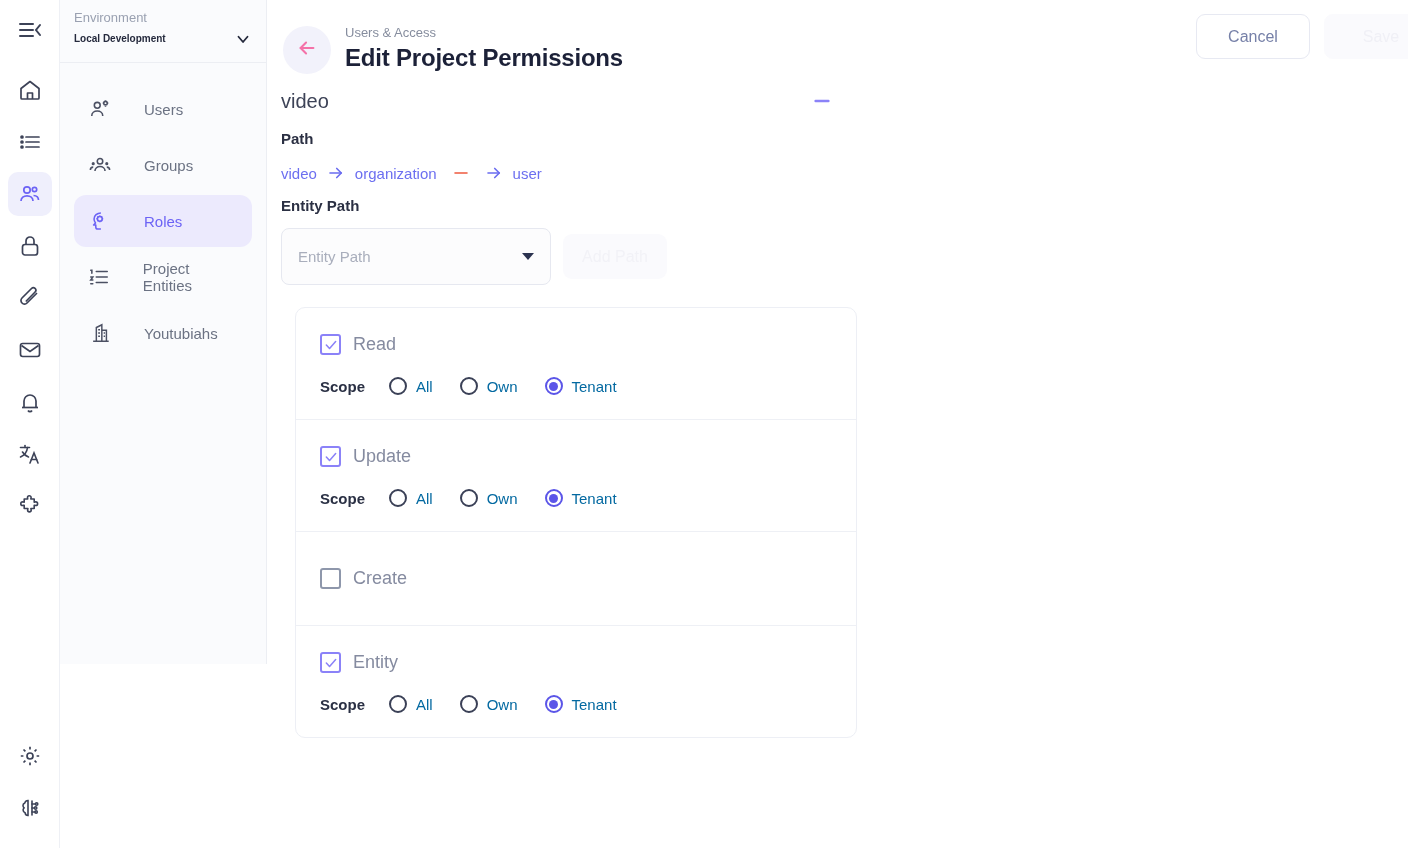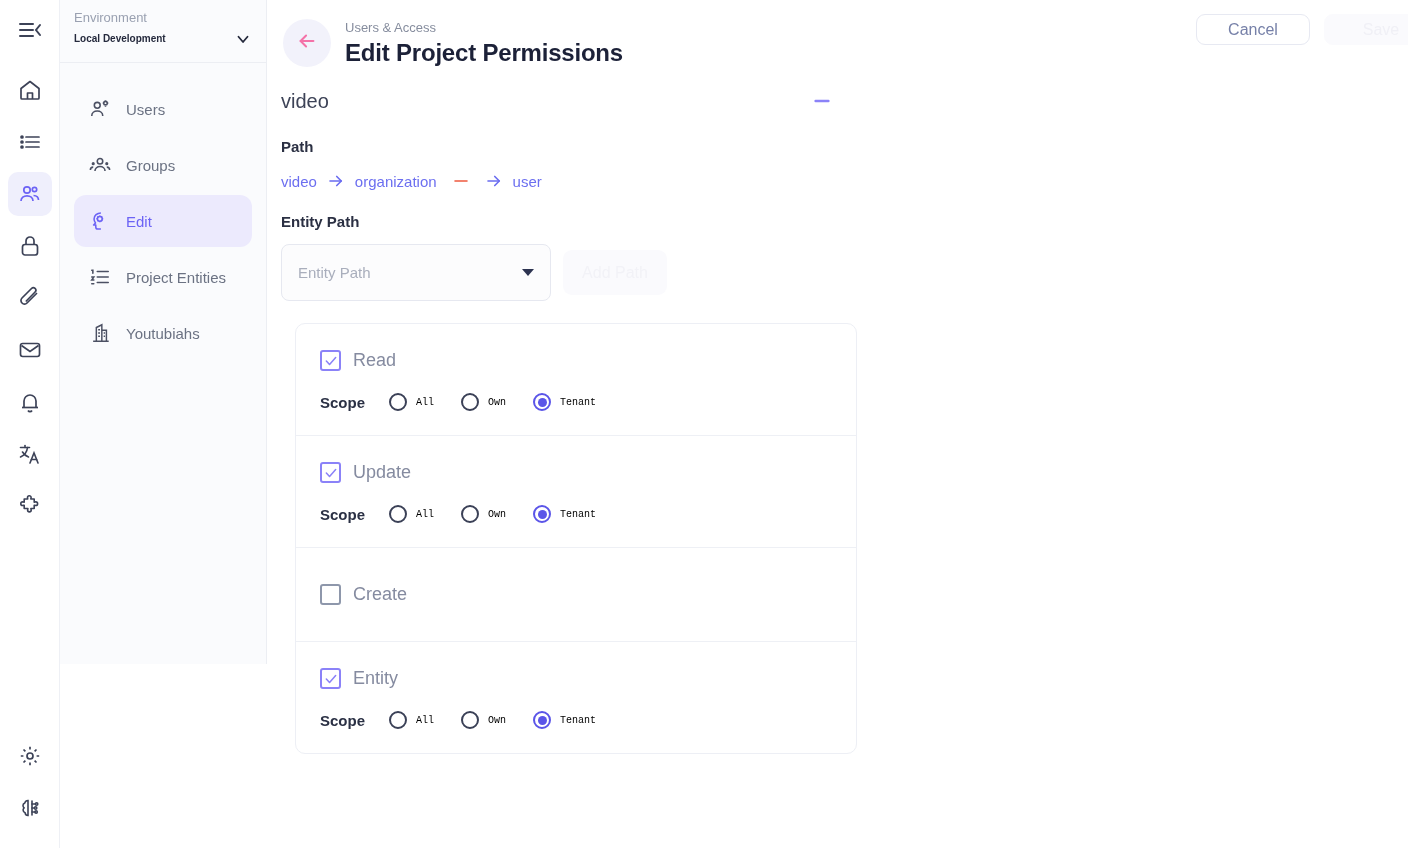--- a/index.html
+++ b/index.html
@@ -47,52 +47,52 @@
     border-bottom: 1px solid #eceef3;
     cursor: pointer;
   }
   .env-label { font-size: 13px; color: #9aa1b1; line-height: 20px; }
   .env-row { display: flex; align-items: center; justify-content: space-between; }
   .env-value { font-size: 10px; color: #252a3d; font-weight: 600; line-height: 22px; }
   .chev { color: #252a3d; display: flex; }
 
   .nav { padding: 20px 14px 0 14px; display: flex; flex-direction: column; gap: 4px; }
   .nav-item {
-    display: flex; align-items: center; gap: 14px;
+    display: flex; align-items: center; gap: 32px;
     height: 52px; padding: 0 14px;
     border-radius: 12px;
     color: #6b7283; font-size: 15px;
     cursor: pointer;
   }
   .nav-item .nav-ico { width: 24px; height: 24px; display:flex; align-items:center; justify-content:center; color:#4b5063; }
   .nav-item.active { background: #eceafd; color: #6c63f5; }
   .nav-item.active .nav-ico { color: #6c63f5; }
 
   
   .main { flex: 1 1 auto; height: 848px; position: relative; background: #fff; overflow: hidden; }
   .topbar {
-    display: flex; align-items: center;
+    display: flex; align-items: flex-end;
     padding: 12px 0 0 16px;
     height: 74px;
   }
   .back-circle {
     width: 48px; height: 48px; border-radius: 50%;
     background: #f2f2fb;
     display: flex; align-items: center; justify-content: center;
     color: #f472a8; cursor: pointer; flex: 0 0 48px;
   }
   .title-wrap { margin-left: 14px; padding-top: 2px; }
   .crumb { font-size: 13px; color: #868d9e; line-height: 18px; }
   .page-title { font-size: 24px; color: #1c2138; font-weight: 600; line-height: 32px; letter-spacing: -0.2px; }
   .top-actions {
     position: absolute; top: 14px; right: 0;
     display: flex; gap: 14px; align-items: center;
   }
   .btn {
-    height: 31px; min-width: 114px;
+    height: 45px; min-width: 114px;
     border-radius: 9px;
     font-size: 16px;
     display: flex; align-items: center; justify-content: center;
     cursor: pointer;
     border: 1px solid #e7e9f2;
     background: #fff; color: #7680a8;
   }
   .btn-save {
     background: #fafafd; color: #f0f0f6; border: 1px solid #fafafd;
     cursor: default; margin-right: -30px; width: 114px;
@@ -100,21 +100,21 @@
 
   
   .section-head {
     display: flex; align-items: center; justify-content: space-between;
     margin: 12px 0 0 14px; width: 556px;
   }
   .section-name { font-size: 20px; color: #3d4357; line-height: 30px; }
   .minus-toggle { color: #8b82f8; display:flex; cursor:pointer; padding: 4px; }
 
   .body-pad { padding-left: 14px; }
-  .field-label { font-size: 15px; color: #2b3043; font-weight: 600; margin-top: 22px; }
+  .field-label { font-size: 15px; color: #2b3043; font-weight: 600; margin-top: 14px; }
 
   .path-row { display: flex; align-items: center; gap: 10px; margin-top: 16px; font-size: 15px; }
   .path-node { color: #6c6ff0; cursor: pointer; }
   .arrow-ico { color: #6a6cf0; display: flex; }
   .minus-remove { color: #f2826e; display: flex; cursor: pointer; padding: 0 4px; }
 
   .entity-row { display: flex; align-items: center; gap: 12px; margin-top: 14px; }
   .select {
     width: 270px; height: 57px;
     border: 1px solid #e6e8f0; border-radius: 8px;
@@ -157,21 +157,21 @@
   .scope-label { font-size: 15px; font-weight: 700; color: #2a3044; margin-right: 24px; }
   .radio-item { display: flex; align-items: center; gap: 9px; margin-right: 27px; cursor: pointer; }
   .radio {
     width: 18px; height: 18px; border-radius: 50%;
     border: 2px solid #3b4157; background: #fff;
     display: flex; align-items: center; justify-content: center;
     flex: 0 0 18px;
   }
   .radio.on { border-color: #5b55e8; }
   .radio.on::after { content:""; width: 9px; height: 9px; border-radius: 50%; background: #5b55e8; display:block; }
-  .radio-label { font-size: 10px; color: #000000; font-family: Liberation Mono, monospace; }
+  .radio-label { font-size: 15px; color: #0369a1; }
 </style>
 </head>
 <body>
 
 <div class="app">
 
   <div class="rail">
     <div class="rail-btn">
       <svg width="24" height="24" viewBox="0 0 24 24" fill="none" stroke="currentColor" stroke-width="2" stroke-linecap="round">
         <line x1="2" y1="6" x2="15" y2="6"></line>
@@ -309,21 +309,21 @@
       </div>
 
       <div class="nav-item active">
         <span class="nav-ico">
           <svg width="22" height="22" viewBox="0 0 24 24" fill="none" stroke="currentColor" stroke-width="1.7" stroke-linejoin="round">
             <path d="M13 3.2c-4.2 0-7.5 2.9-7.5 6.7 0 1.7.6 3 1.6 4.2L5 16.3h2.4v2.2c0 1.3.9 2.3 2.2 2.3H13"></path>
             <circle cx="11.8" cy="9.6" r="2.6"></circle>
               <path d="M11.8 5.9v1.2M11.8 12.1v1.2M15.5 9.6h-1.2M9.3 9.6H8.1M14.4 7l-.9.9M10.1 11.3l-.9.9M14.4 12.2l-.9-.9M10.1 7.9 9.2 7"></path>
           </svg>
         </span>
-        <span>Edit</span>
+        <span>Roles</span>
       </div>
 
       <div class="nav-item">
         <span class="nav-ico">
           <svg width="22" height="22" viewBox="0 0 24 24" fill="none" stroke="currentColor" stroke-width="1.7" stroke-linecap="round">
             <path d="M3 4.6h1.2v3.2"></path>
               <path d="M3 12.1h2.2L3 15.2h2.3"></path>
               <path d="M3 19.4h2.2"></path>
             <line x1="9" y1="6" x2="21" y2="6"></line>
               <line x1="9" y1="12" x2="21" y2="12"></line>

